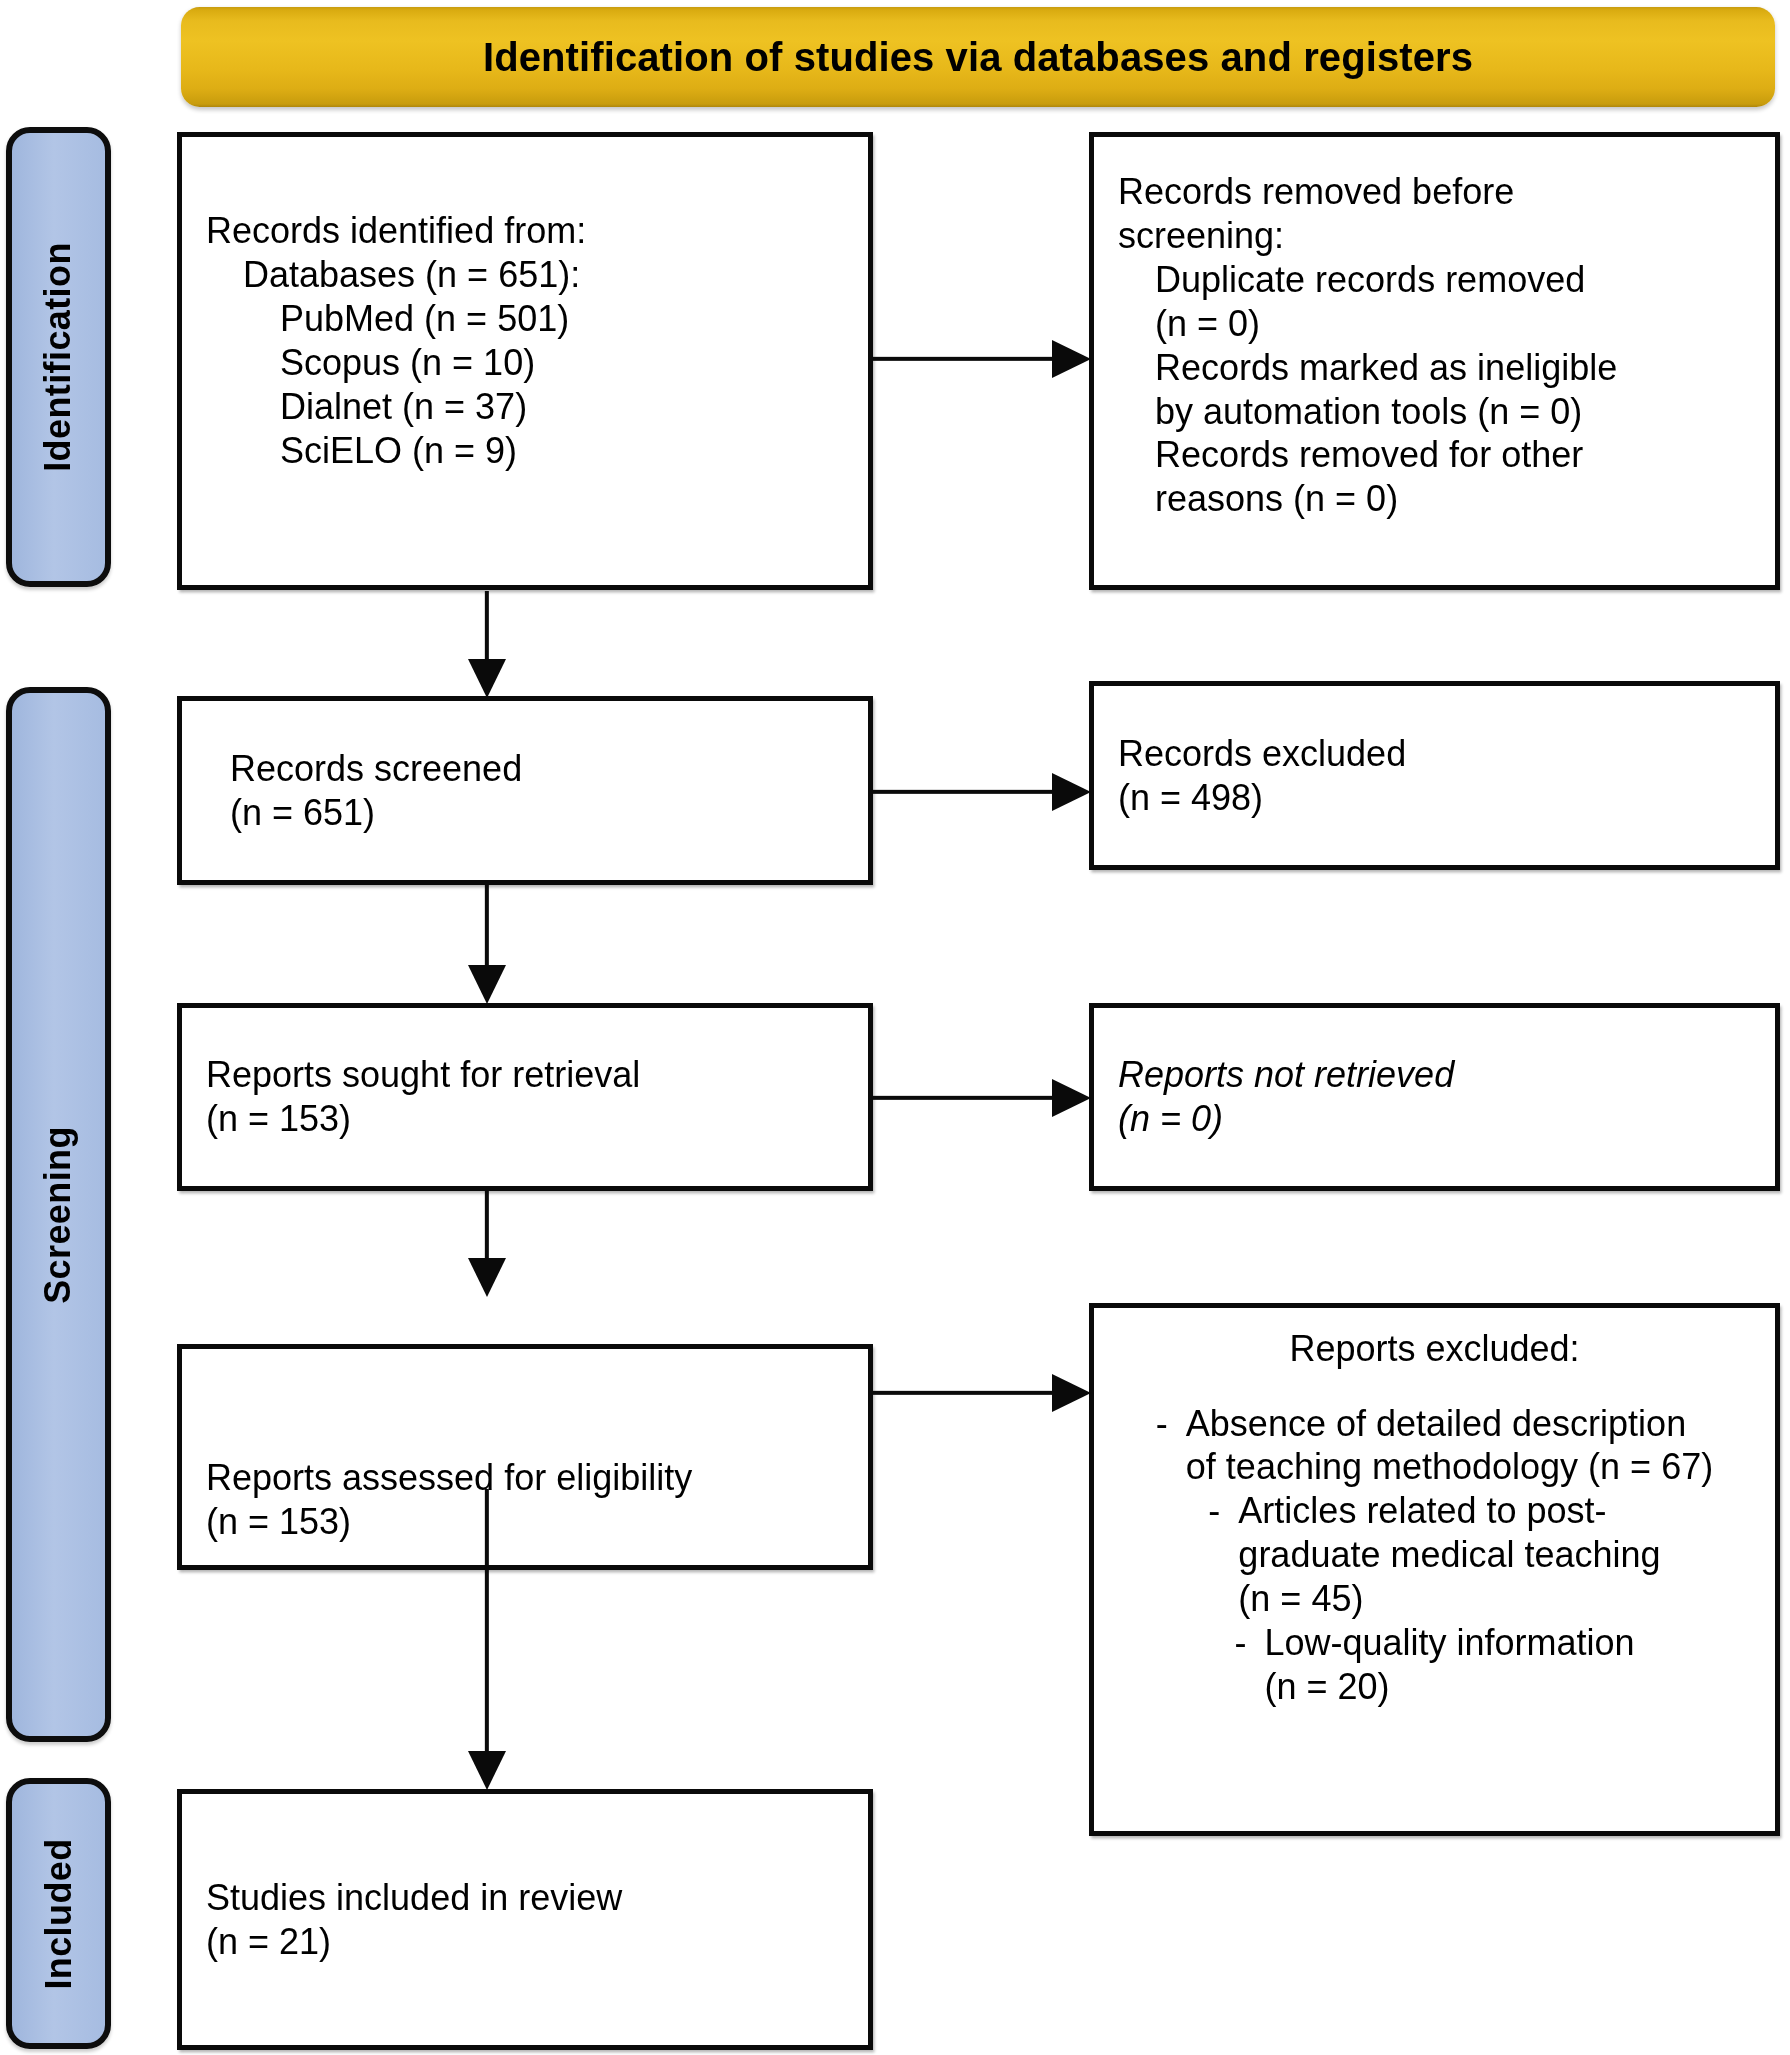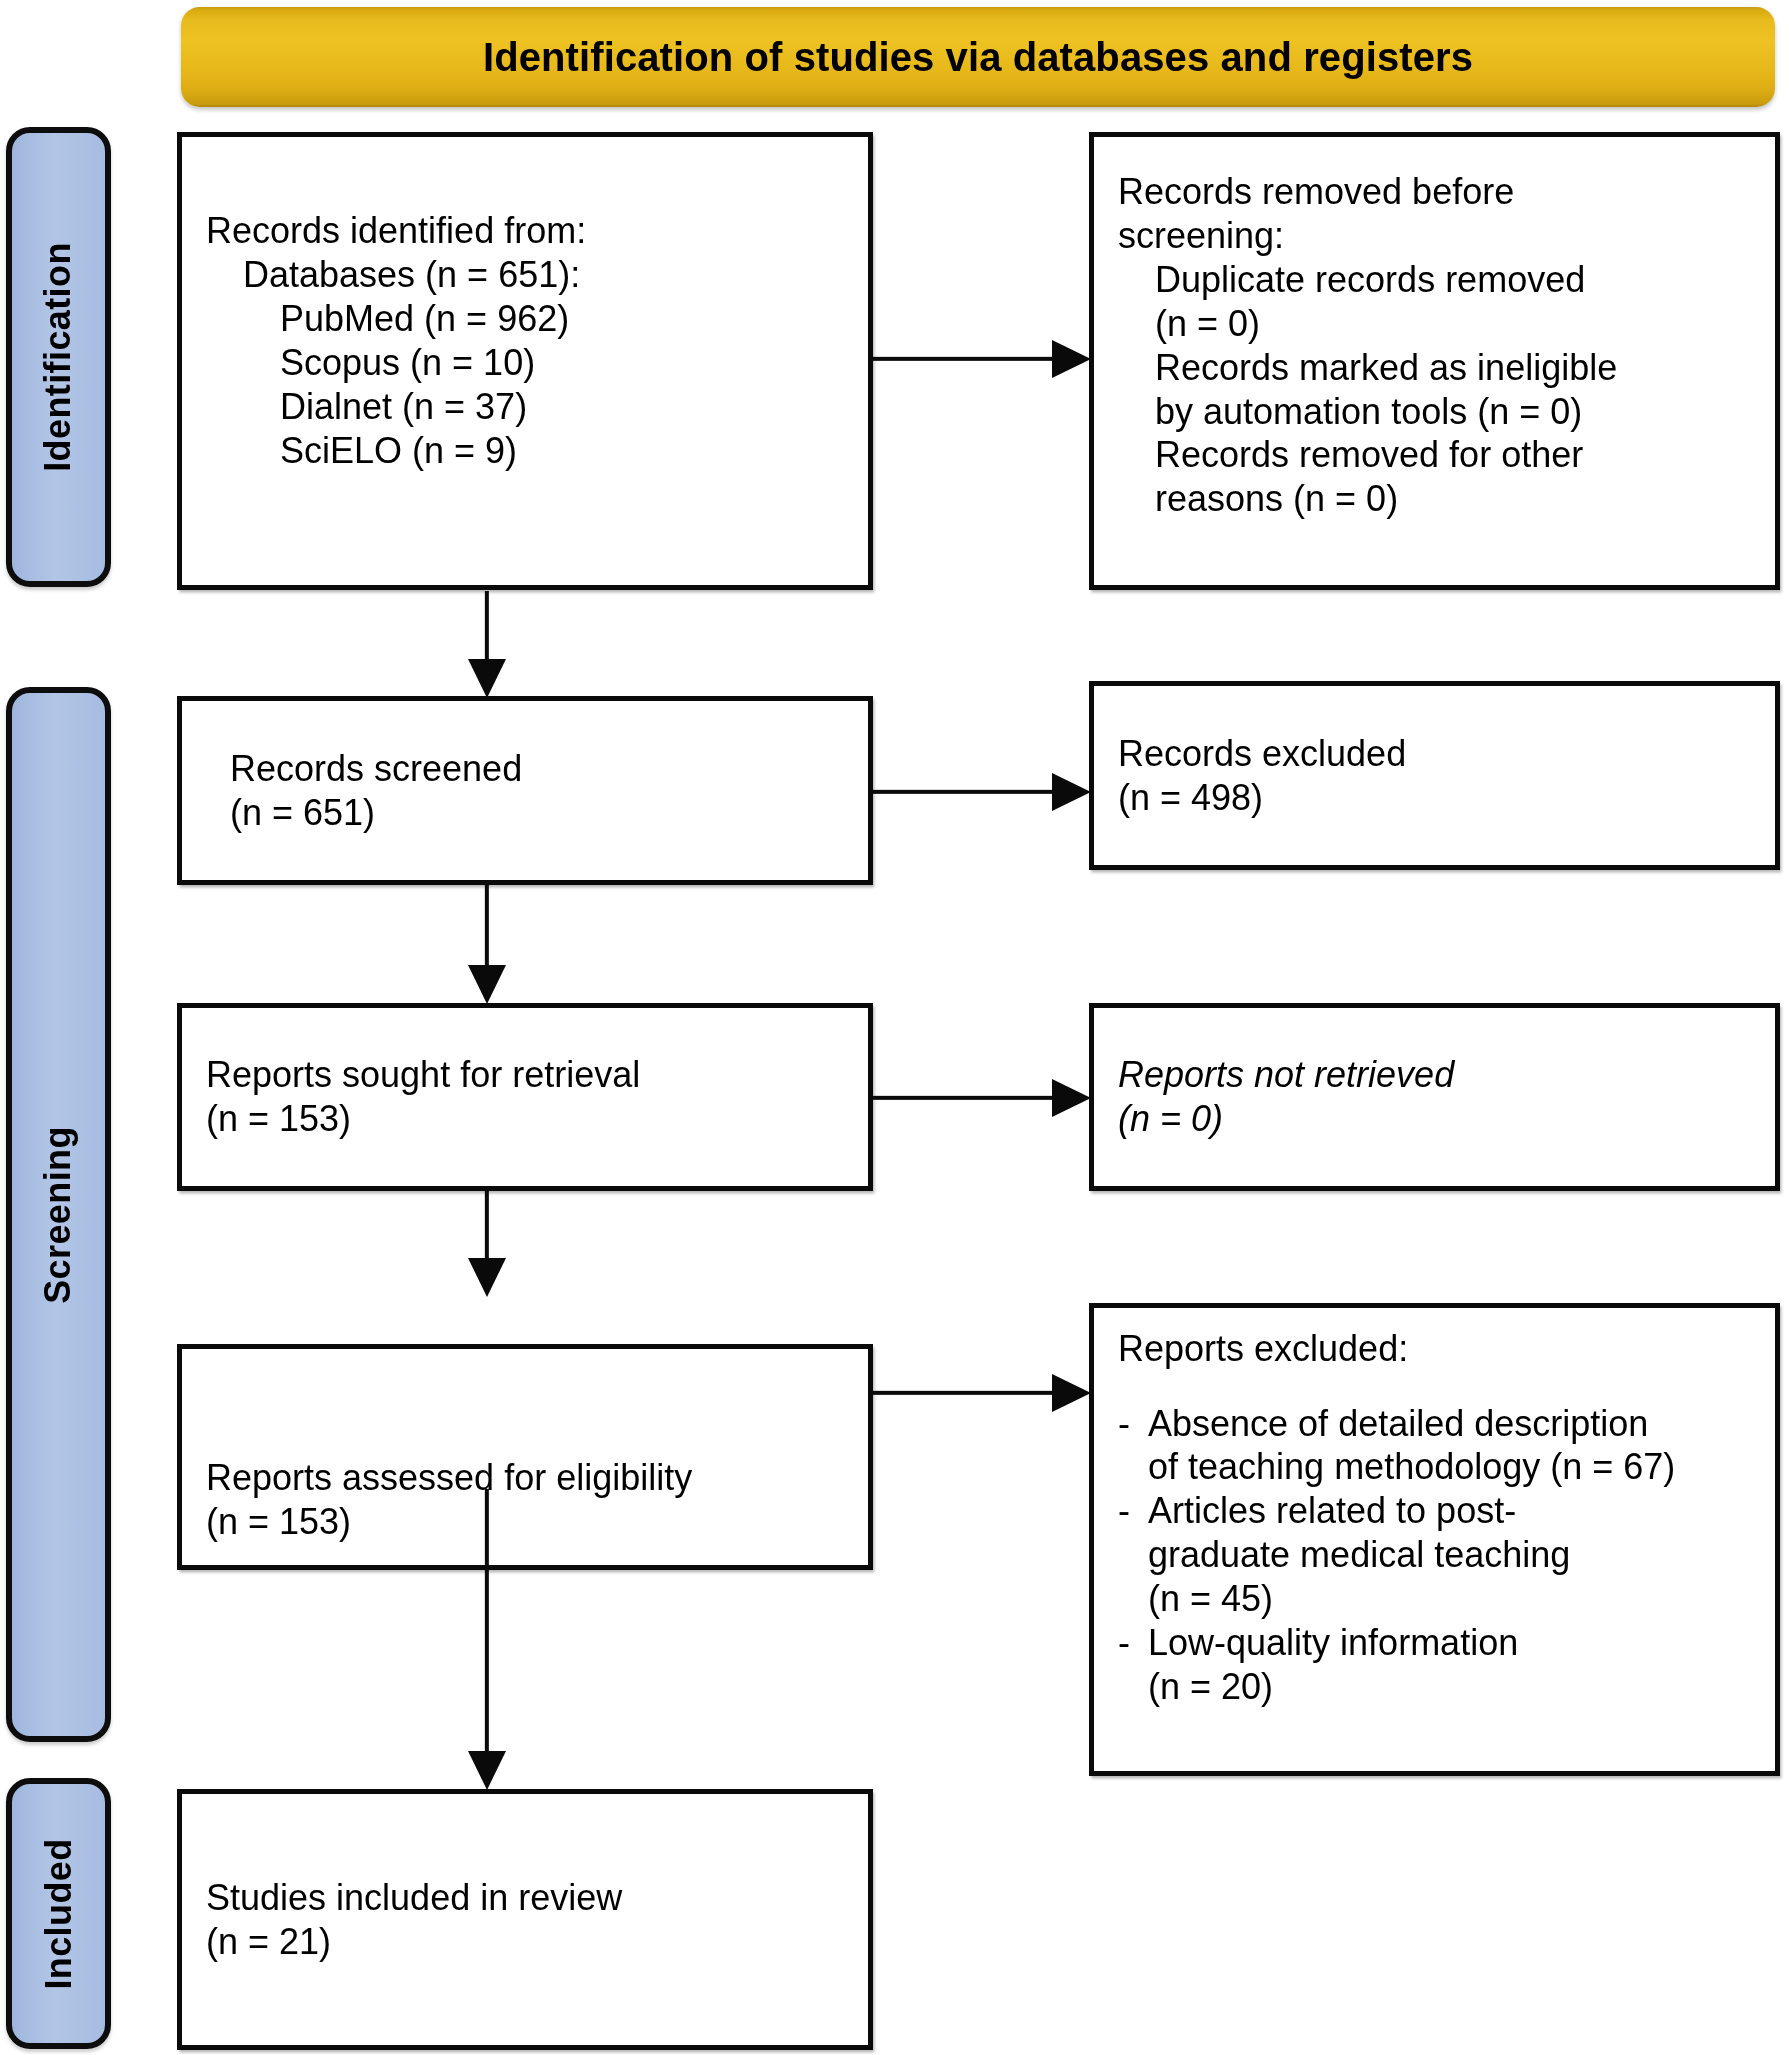--- a/index.html
+++ b/index.html
@@ -99,21 +99,21 @@
   .col-right { left: 1089px; width: 691px; }
 
   
   #box-identified     { top: 132px;  height: 458px; }
   #box-removed        { top: 132px;  height: 458px; }
   #box-screened       { top: 696px;  height: 189px; padding-left: 48px; }
   #box-excluded       { top: 681px;  height: 189px; }
   #box-sought         { top: 1003px; height: 188px; }
   #box-notretrieved   { top: 1003px; height: 188px; font-style: italic; }
   #box-assessed       { top: 1344px; height: 226px; justify-content: flex-end; }
-  #box-reportsexcl    { top: 1303px; height: 473px; }
+  #box-reportsexcl    { top: 1303px; height: 533px; align-items: center; }
   #box-included       { top: 1789px; height: 261px; }
 
   #box-reportsexcl { justify-content: flex-start; padding-top: 18.6px; }
   #box-removed     { justify-content: flex-start; padding-top: 33px; }
   #box-identified  { justify-content: flex-start; padding-top: 72px; }
   #box-included    { justify-content: center; }
 
   
   .arrow-v, .arrow-h { position: absolute; }
   .arrow-v .shaft {
@@ -178,21 +178,21 @@
   <div class="phase" id="phase-screening">
     <span class="phase-label">Screening</span>
   </div>
   <div class="phase" id="phase-included">
     <span class="phase-label">Included</span>
   </div>
 
   <div class="fbox col-left" id="box-identified">
     <div class="line">Records identified from:</div>
     <div class="line ind1">Databases (n = 651):</div>
-    <div class="line ind2">PubMed (n = 962)</div>
+    <div class="line ind2">PubMed (n = 501)</div>
     <div class="line ind2">Scopus (n = 10)</div>
     <div class="line ind2">Dialnet (n = 37)</div>
     <div class="line ind2">SciELO (n = 9)</div>
   </div>
 
   <div class="fbox col-right" id="box-removed">
     <div class="line">Records removed before</div>
     <div class="line">screening:</div>
     <div class="line ind1">Duplicate records removed
 (n = 0)</div>

